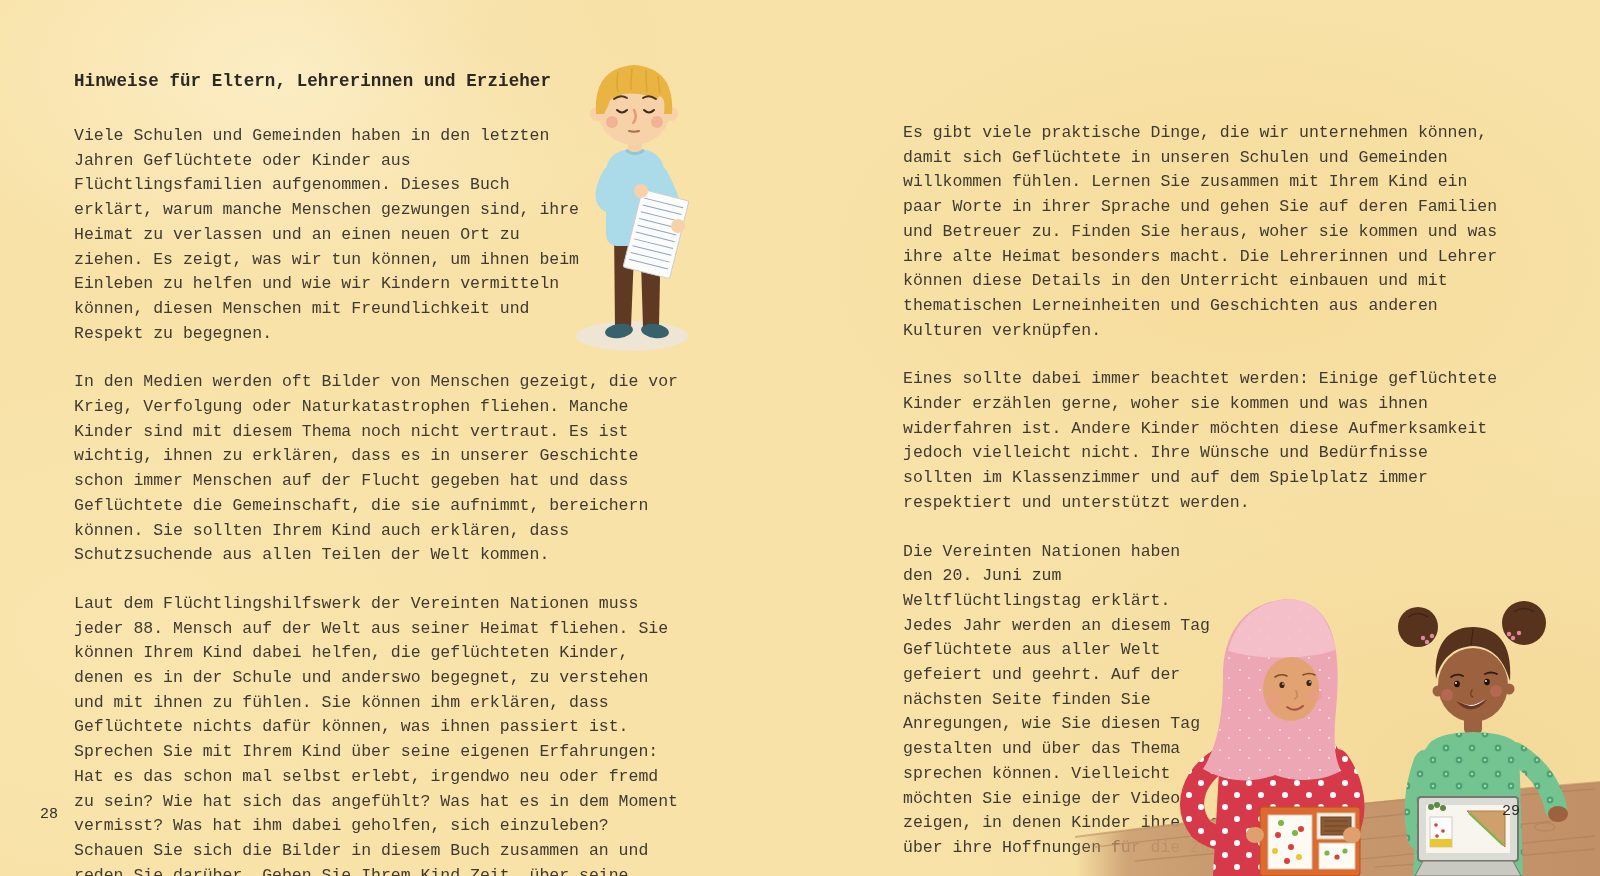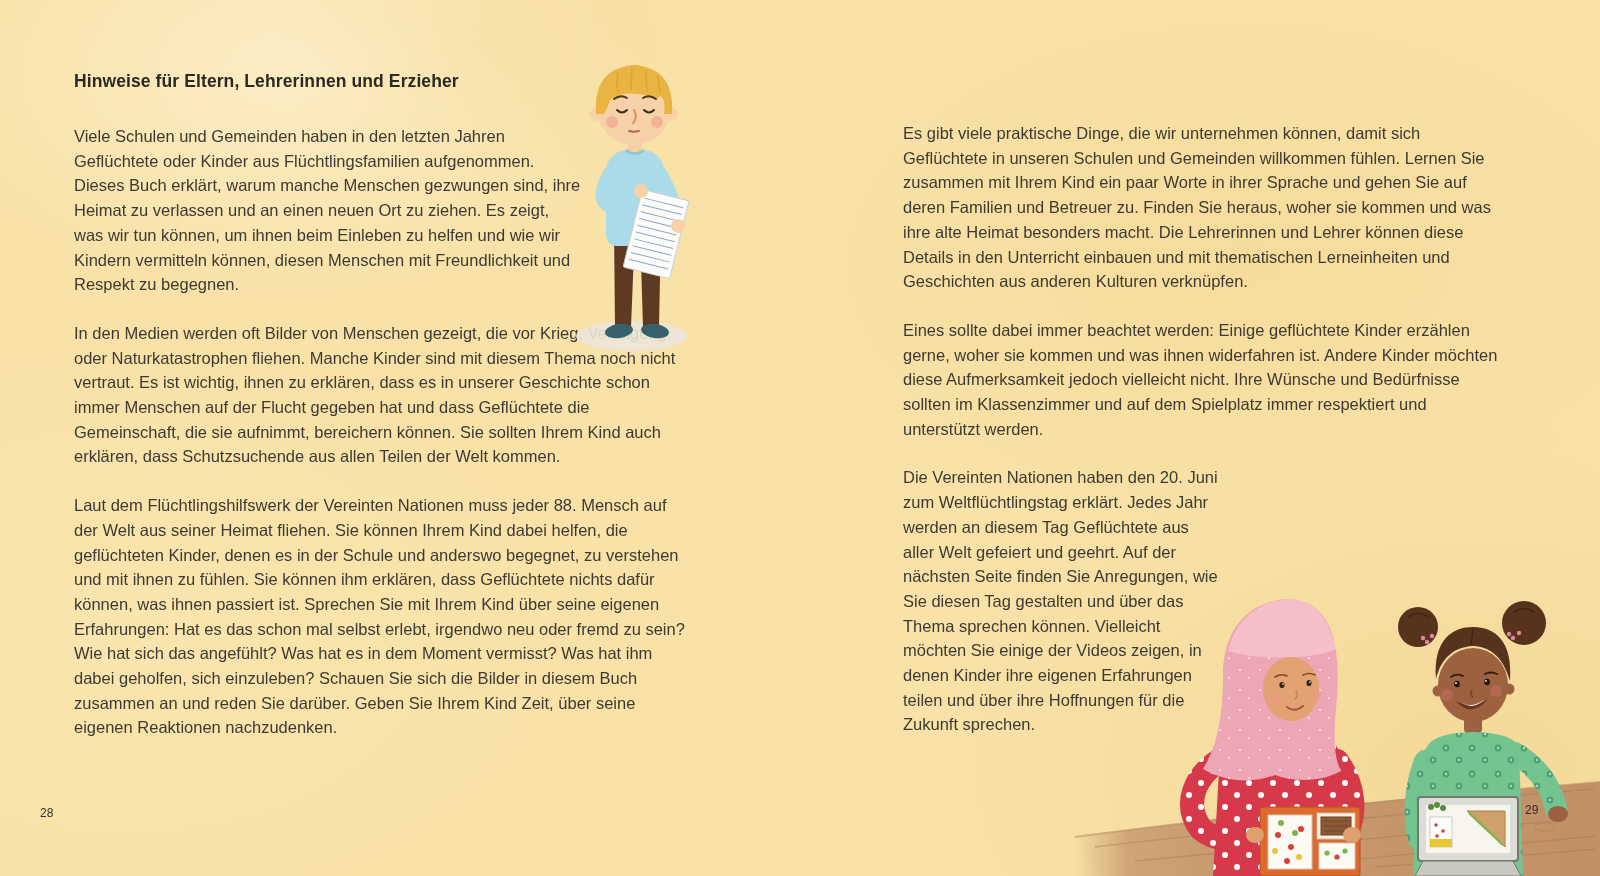--- a/index.html
+++ b/index.html
@@ -1,19 +1,19 @@
 <!DOCTYPE html>
 <html><head>
 <meta charset="utf-8">
 <style>
   html,body{margin:0;padding:0;background:#555;}
   .spread{
     position:relative;width:1600px;height:876px;overflow:hidden;
     background:#f8e2a8;
-    font-family:Liberation Sans, sans-serif;
+    font-family:Liberation Mono, monospace;
     color:#3e3a33;
   }
   .wash{
     position:absolute;inset:0;pointer-events:none;
     background:
       radial-gradient(520px 320px at 18% 8%,  rgba(255,246,220,0.55), rgba(255,246,220,0) 70%),
       radial-gradient(700px 420px at 78% 30%, rgba(243,210,134,0.35), rgba(243,210,134,0) 70%),
       radial-gradient(640px 420px at 8% 72%,  rgba(250,233,180,0.45), rgba(250,233,180,0) 70%),
       radial-gradient(800px 500px at 92% 88%, rgba(238,204,128,0.40), rgba(238,204,128,0) 70%),
       radial-gradient(300px 200px at 30% 5%,  rgba(240,206,130,0.30), rgba(240,206,130,0) 70%);
@@ -23,23 +23,23 @@
   .col-right{left:903px;top:113px;width:600px;}
   .heading{
     font-size:17.5px;font-weight:bold;color:#2c2822;
     margin:0 0 32px 0;line-height:22px;letter-spacing:0.1px;
   }
   p.para{margin:8px 0 24px 0;}
   p.para.narrow{max-width:507px;}
   .para3-wrap{margin:0;}
   .illu-float{float:right;width:285px;height:170px;margin-top:99px;}
   .para3-wrap p.para{margin:0;}
-  .pagenum{position:absolute;font-size:12px;color:#33302a;z-index:6;}
+  .pagenum{position:absolute;font-size:15px;color:#33302a;z-index:6;}
   .pagenum-left{left:40px;top:806px;}
-  .pagenum-right{left:1502px;top:803px;color:#2e2a24;margin-left:23px;}
+  .pagenum-right{left:1502px;top:803px;color:#2e2a24;}
   svg.illu{position:absolute;display:block;}
   .illu-boy{left:560px;top:38px;width:150px;height:320px;}
   .illu-girls{left:1075px;top:585px;width:525px;height:291px;z-index:4;}
 </style>
 </head>
 <body>
 
 <div class="spread">
   <div class="wash"></div>
 

